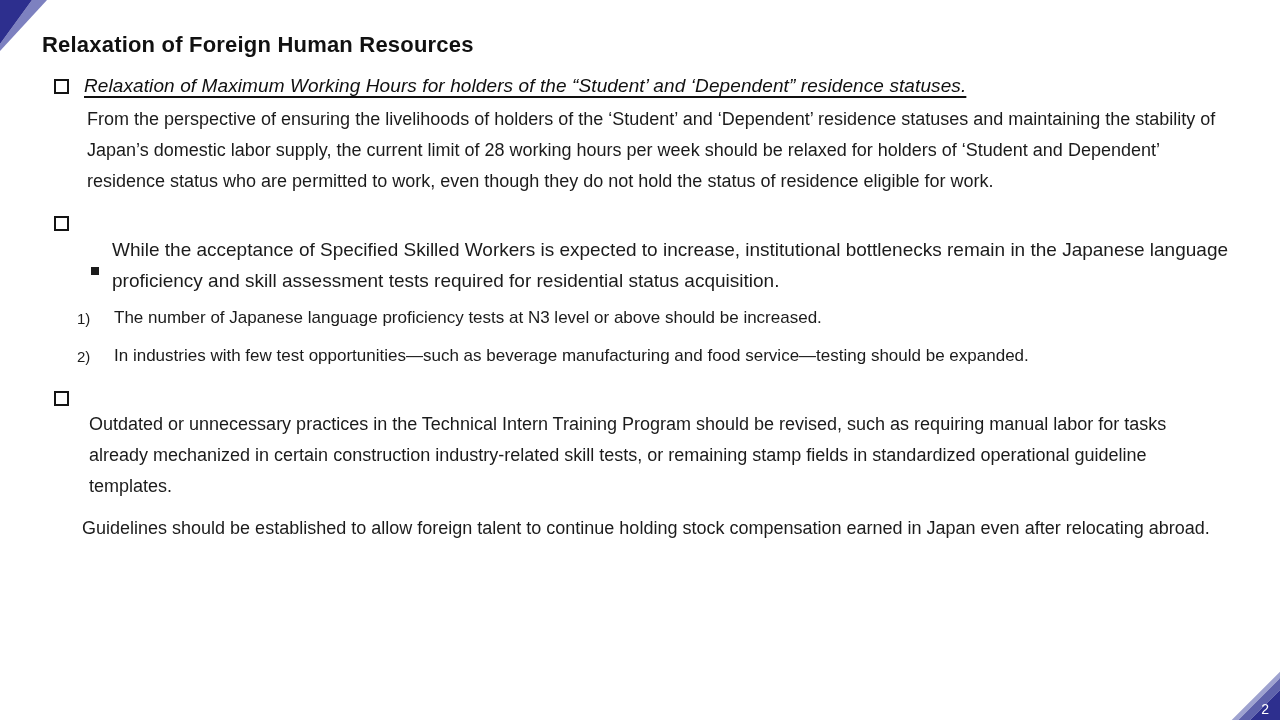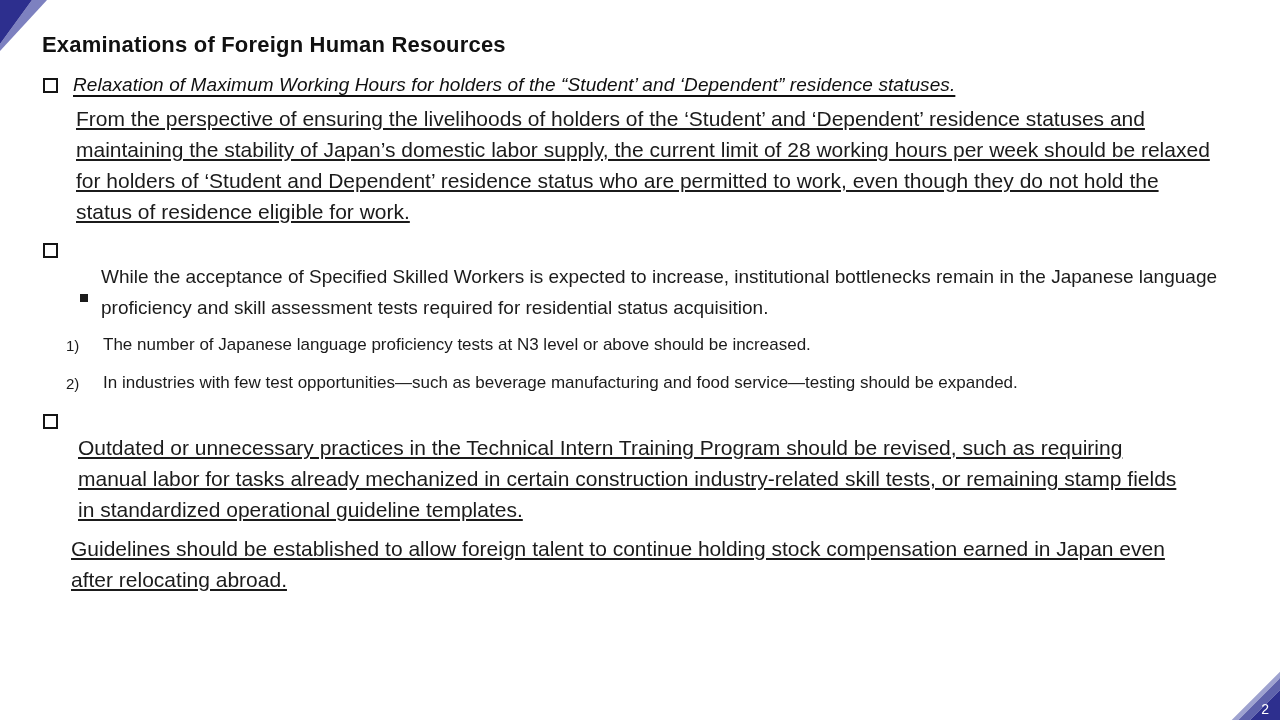--- a/index.html
+++ b/index.html
@@ -38,22 +38,22 @@
   }
   .pad3 .bullet-square{margin-right:21px;}
   .heading-text{
     font-size:19px;font-style:italic;color:#101010;
     text-decoration:underline;
     text-decoration-thickness:1.5px;
     text-underline-offset:4px;
     letter-spacing:.1px;
   }
   .body-par{
-    font-size:21px;line-height:31px;
-    margin:3px 0 8px 34px;width:1142px;text-decoration:underline;
+    font-size:18px;line-height:31px;
+    margin:3px 0 8px 34px;width:1142px;
   }
   .par3{margin-left:36px;width:1106px;}
   .par4{margin-left:29px;width:1130px;}
   .sub-row{
     display:flex;align-items:center;
     margin:3px 0 3px 38px;
   }
   .sub-square{
     flex:0 0 auto;width:8px;height:8px;background:#1b1b1b;
     margin:11px 13px 0 0;
@@ -61,21 +61,21 @@
   .sub-text{font-size:19px;line-height:31px;width:1120px;}
   .num-row{
     display:flex;align-items:flex-start;
     margin:6px 0 0 24px;
   }
   .num-marker{
     flex:0 0 auto;font-size:15px;line-height:31px;
     padding-top:1px;width:28px;color:#1b1b1b;
   }
   .num-text{font-size:17px;line-height:31px;width:1066px;margin-left:9px;}
-  .sec{margin:0;}
+  .sec{margin:11px;}
   .sec-gap{margin-top:7px;}
 </style>
 </head>
 <body>
 
 <div class="slide">
 
   <svg class="corner-svg corner-tl" width="60" height="60" viewBox="0 0 60 60">
     <polygon points="32,0 47,0 0,51 0,44" fill="#7d81c0"></polygon>
     <polygon points="0,0 32,0 0,44" fill="#2d2f8e"></polygon>
@@ -83,21 +83,21 @@
 
   <svg class="corner-svg corner-br" width="80" height="80" viewBox="0 0 80 80">
     <polygon points="80,31.7 80,38.3 38.3,80 31.7,80" fill="#9ea2d0"></polygon>
     <polygon points="80,38.3 80,50 50,80 38.3,80" fill="#5d61ab"></polygon>
     <polygon points="80,50 80,80 50,80" fill="#2d2f8e"></polygon>
   </svg>
   <span class="page-num">2</span>
 
   <div class="content">
 
-    <h1 class="slide-title">Examinations of Foreign Human Resources</h1>
+    <h1 class="slide-title">Relaxation of Foreign Human Resources</h1>
 
     <div class="sec">
       <div class="heading-row">
         <span class="bullet-square"></span>
         <span class="heading-text">Relaxation of Maximum Working Hours for holders of the “Student’ and ‘Dependent” residence statuses.</span>
       </div>
       <div class="body-par">From the perspective of ensuring the livelihoods of holders of the ‘Student’ and ‘Dependent’ residence statuses and maintaining the stability of Japan’s domestic labor supply, the current limit of 28 working hours per week should be relaxed for holders of ‘Student and Dependent’ residence status who are permitted to work, even though they do not hold the status of residence eligible for work.</div>
     </div>
 
     <div class="sec">

